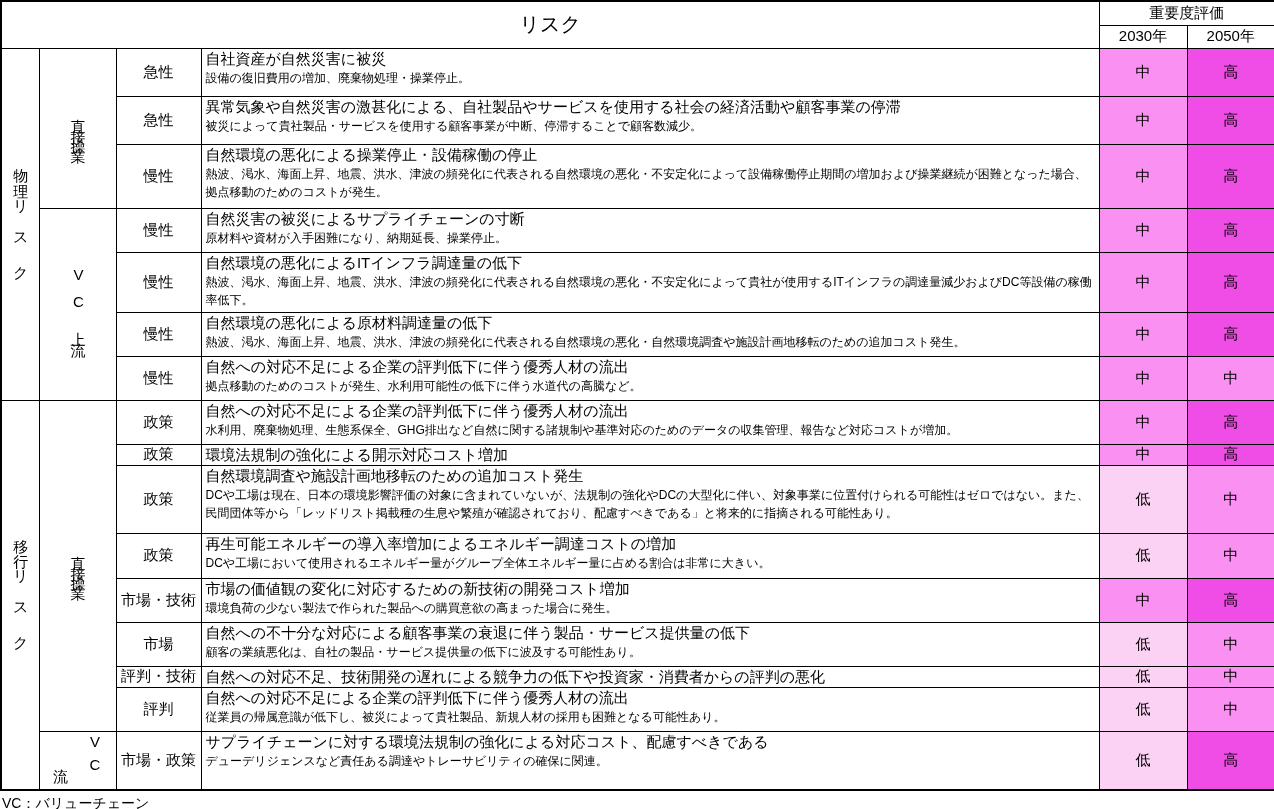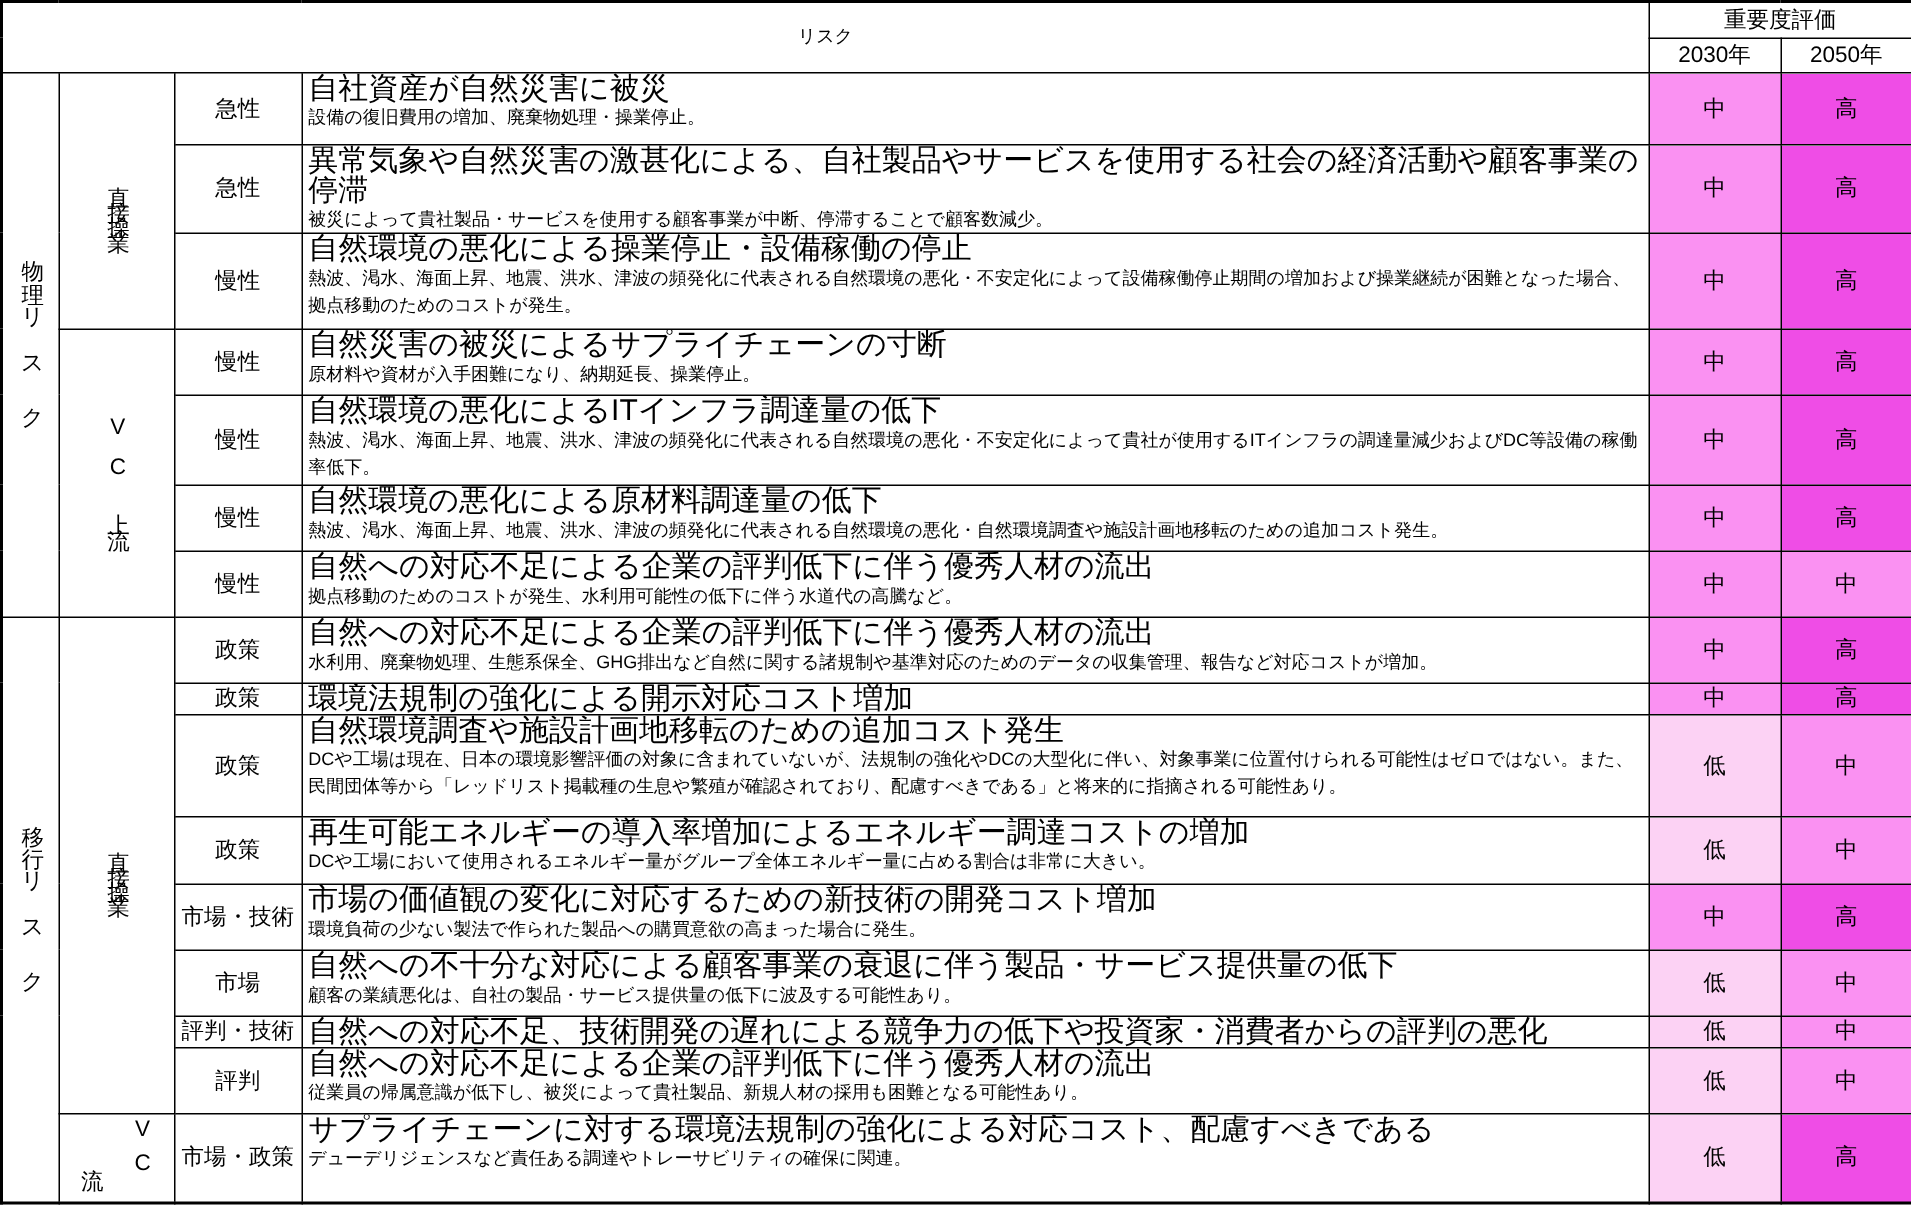--- a/index.html
+++ b/index.html
@@ -2,33 +2,33 @@
 <html><head>
 <meta charset="utf-8">
 <style>
   html,body { margin:0; padding:0; background:#ffffff; color:#000;
     font-family:"Liberation Sans","DejaVu Sans",sans-serif; }
   .wrap { width:1274px; }
   table { border-collapse:collapse; width:1274px; table-layout:fixed;
     border:2px solid #000; }
   th,td { border:1px solid #000; padding:0; overflow:hidden; }
   th { font-weight:normal; }
-  .hdr-risk { font-size:12px; text-align:center; }
+  .hdr-risk { font-size:20px; text-align:center; }
   .hdr-imp  { font-size:15px; text-align:center; }
   .hdr-year { font-size:15px; }
   .group { text-align:center; vertical-align:middle; font-size:15px; }
   .vtext { writing-mode:vertical-rl; text-orientation:upright;
     display:inline-block; }
   .ls16 { letter-spacing:16px; }
   .ls10 { letter-spacing:10px; }
   .ls6  { letter-spacing:6px; line-height:34px; }
   .vwrap { max-height:54px; }
   .type { text-align:center; vertical-align:middle; font-size:15px; }
   .desc { vertical-align:top; padding:0 4px; }
-  .title { font-size:20px; line-height:20px; white-space:normal; }
+  .title { font-size:15px; line-height:20px; white-space:normal; }
   .sub { font-size:12px; line-height:18px; }
   .rating { text-align:center; vertical-align:middle; font-size:15px; }
   .footnote { font-size:14px; padding:4px 2px 0 2px; }
 </style>
 </head>
 <body>
 
 <div class="wrap">
 <table>
   <colgroup>

